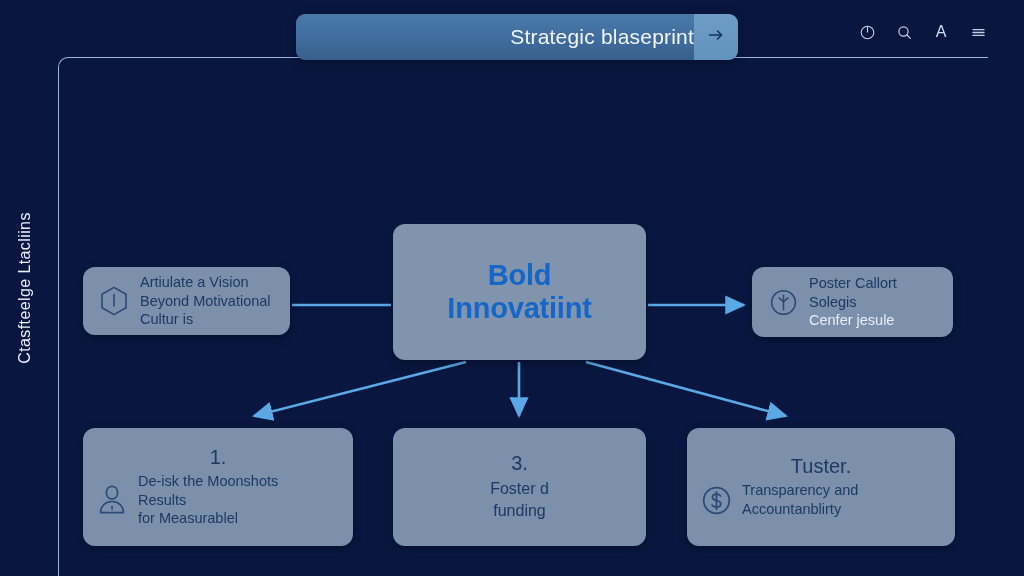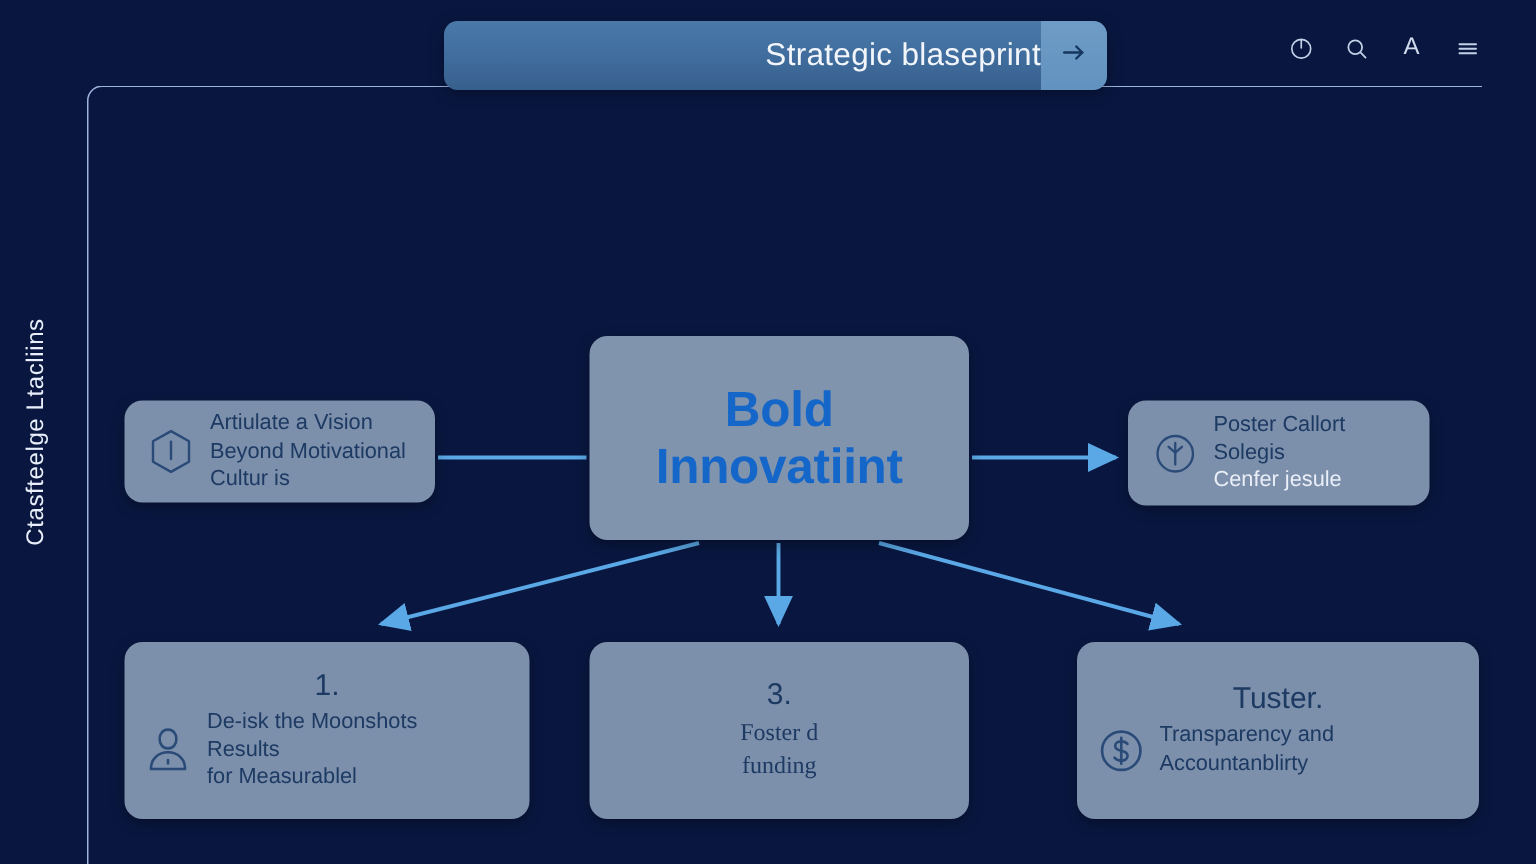--- a/index.html
+++ b/index.html
@@ -160,21 +160,21 @@
     left: 393px;
     top: 224px;
     width: 253px;
     height: 136px;
     justify-content: center;
     background: #8094ae;
   }
   #node-center .hub-title {
     text-align: center;
     color: #1466c8;
-    font-size: 33px;
+    font-size: 29px;
     font-weight: bold;
     line-height: 1.14;
     letter-spacing: -0.2px;
   }
 
   
   #node-left  { left: 83px;  top: 267px; width: 207px; height: 68px; }
   #node-right { left: 752px; top: 267px; width: 201px; height: 70px; }
 
   
@@ -189,26 +189,26 @@
     font-size: 20px;
     line-height: 1.1;
     margin-bottom: 4px;
   }
   .node-bottom .node-body {
     display: flex;
     align-items: center;
     width: 100%;
   }
   .node-bottom .node-body .node-text { text-align: left; }
-  .node-bottom.no-icon .node-body { justify-content: flex-end; font-family: Liberation Serif, serif; }
+  .node-bottom.no-icon .node-body { justify-content: flex-end; }
   .node-bottom.no-icon .node-text { text-align: center; }
 
   #node-b1 { left: 83px;  top: 428px; width: 270px; height: 118px; }
   #node-b2 { left: 393px; top: 428px; width: 253px; height: 118px; }
-  #node-b3 { left: 718px; top: 428px; width: 268px; height: 118px; }
+  #node-b3 { left: 687px; top: 428px; width: 268px; height: 118px; }
 
   #node-b2 .node-text { font-size: 16px; line-height: 1.35; }
 </style>
 </head>
 <body>
 
 <div id="app-frame"></div>
 
 <div id="header-bar">
   <div id="header-title">Strategic blaseprint</div>

